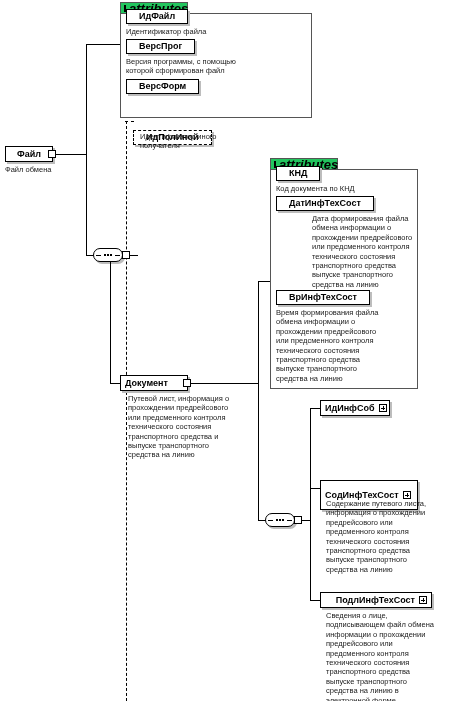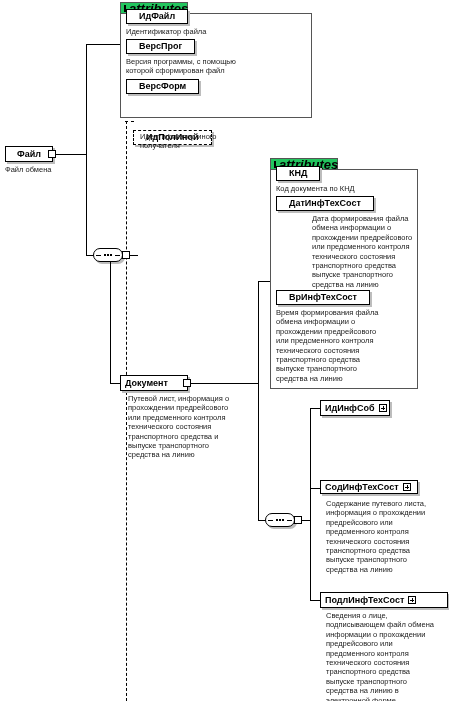--- a/index.html
+++ b/index.html
@@ -314,35 +314,35 @@
   <div class="ln-h" style="left:302px; top:520px; width:8px;"></div>
   <div class="ln-v" style="left:310px; top:408px; height:192px;"></div>
 
   <div class="ln-h" style="left:310px; top:408px; width:10px;"></div>
   <div class="node" style="left:320px; top:400px; width:70px; height:16px;">
     <span class="node-label">ИдИнфСоб</span>
     <span class="exp-box plus"></span>
   </div>
 
   <div class="ln-h" style="left:310px; top:488px; width:10px;"></div>
-  <div class="node" style="left:320px; top:480px; width:98px; height:14px;">
+  <div class="node" style="left:320px; top:480px; width:98px; height:30px;">
     <span class="node-label">СодИнфТехСост</span>
     <span class="exp-box plus"></span>
   </div>
   <div class="doc" style="left:326px; top:499px; width:120px;">Содержание путевого листа,
 информация о прохождении
 предрейсового или
 предсменного контроля
 технического состояния
 транспортного средства
 выпуске транспортного
 средства на линию</div>
 
   <div class="ln-h" style="left:310px; top:600px; width:10px;"></div>
-  <div class="node" style="left:320px; top:592px; width:128px; height:16px;">
+  <div class="node" style="left:320px; top:592px; width:112px; height:16px;justify-content:flex-end;">
     <span class="node-label">ПодлИнфТехСост</span>
     <span class="exp-box plus"></span>
   </div>
   <div class="doc" style="left:326px; top:611px; width:122px;">Сведения о лице,
 подписывающем файл обмена
 информации о прохождении
 предрейсового или
 предсменного контроля
 технического состояния
 транспортного средства

